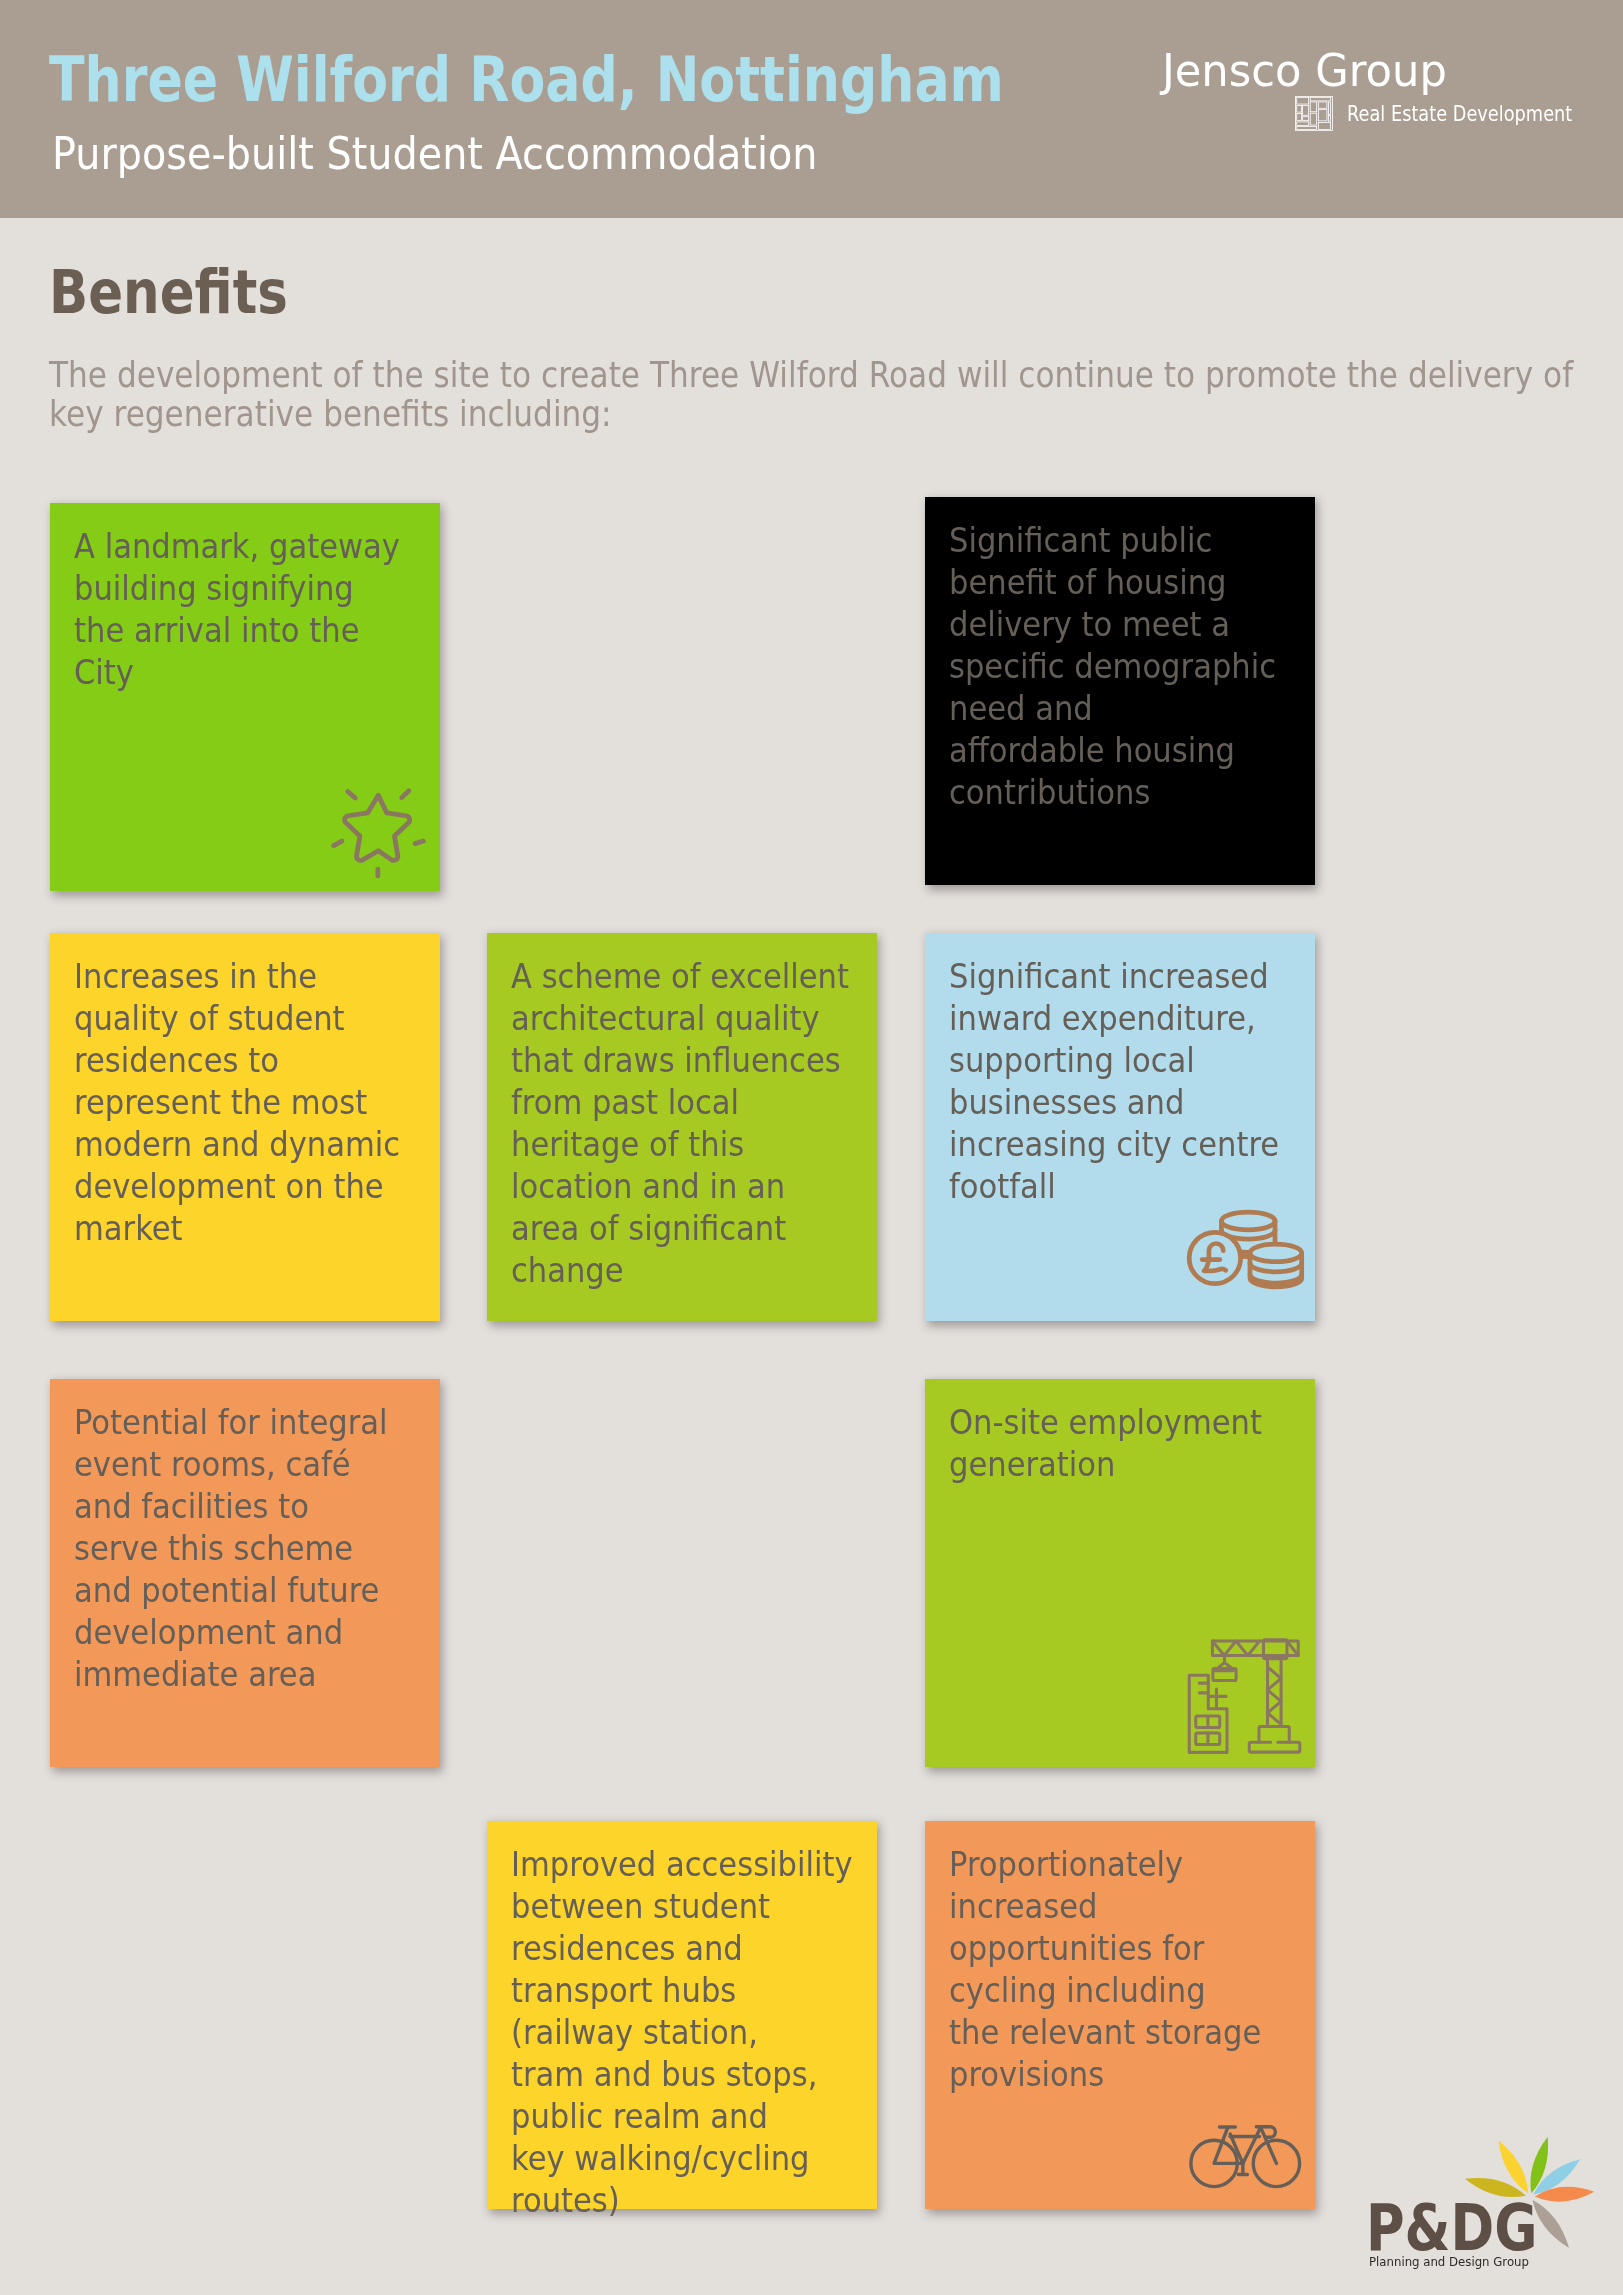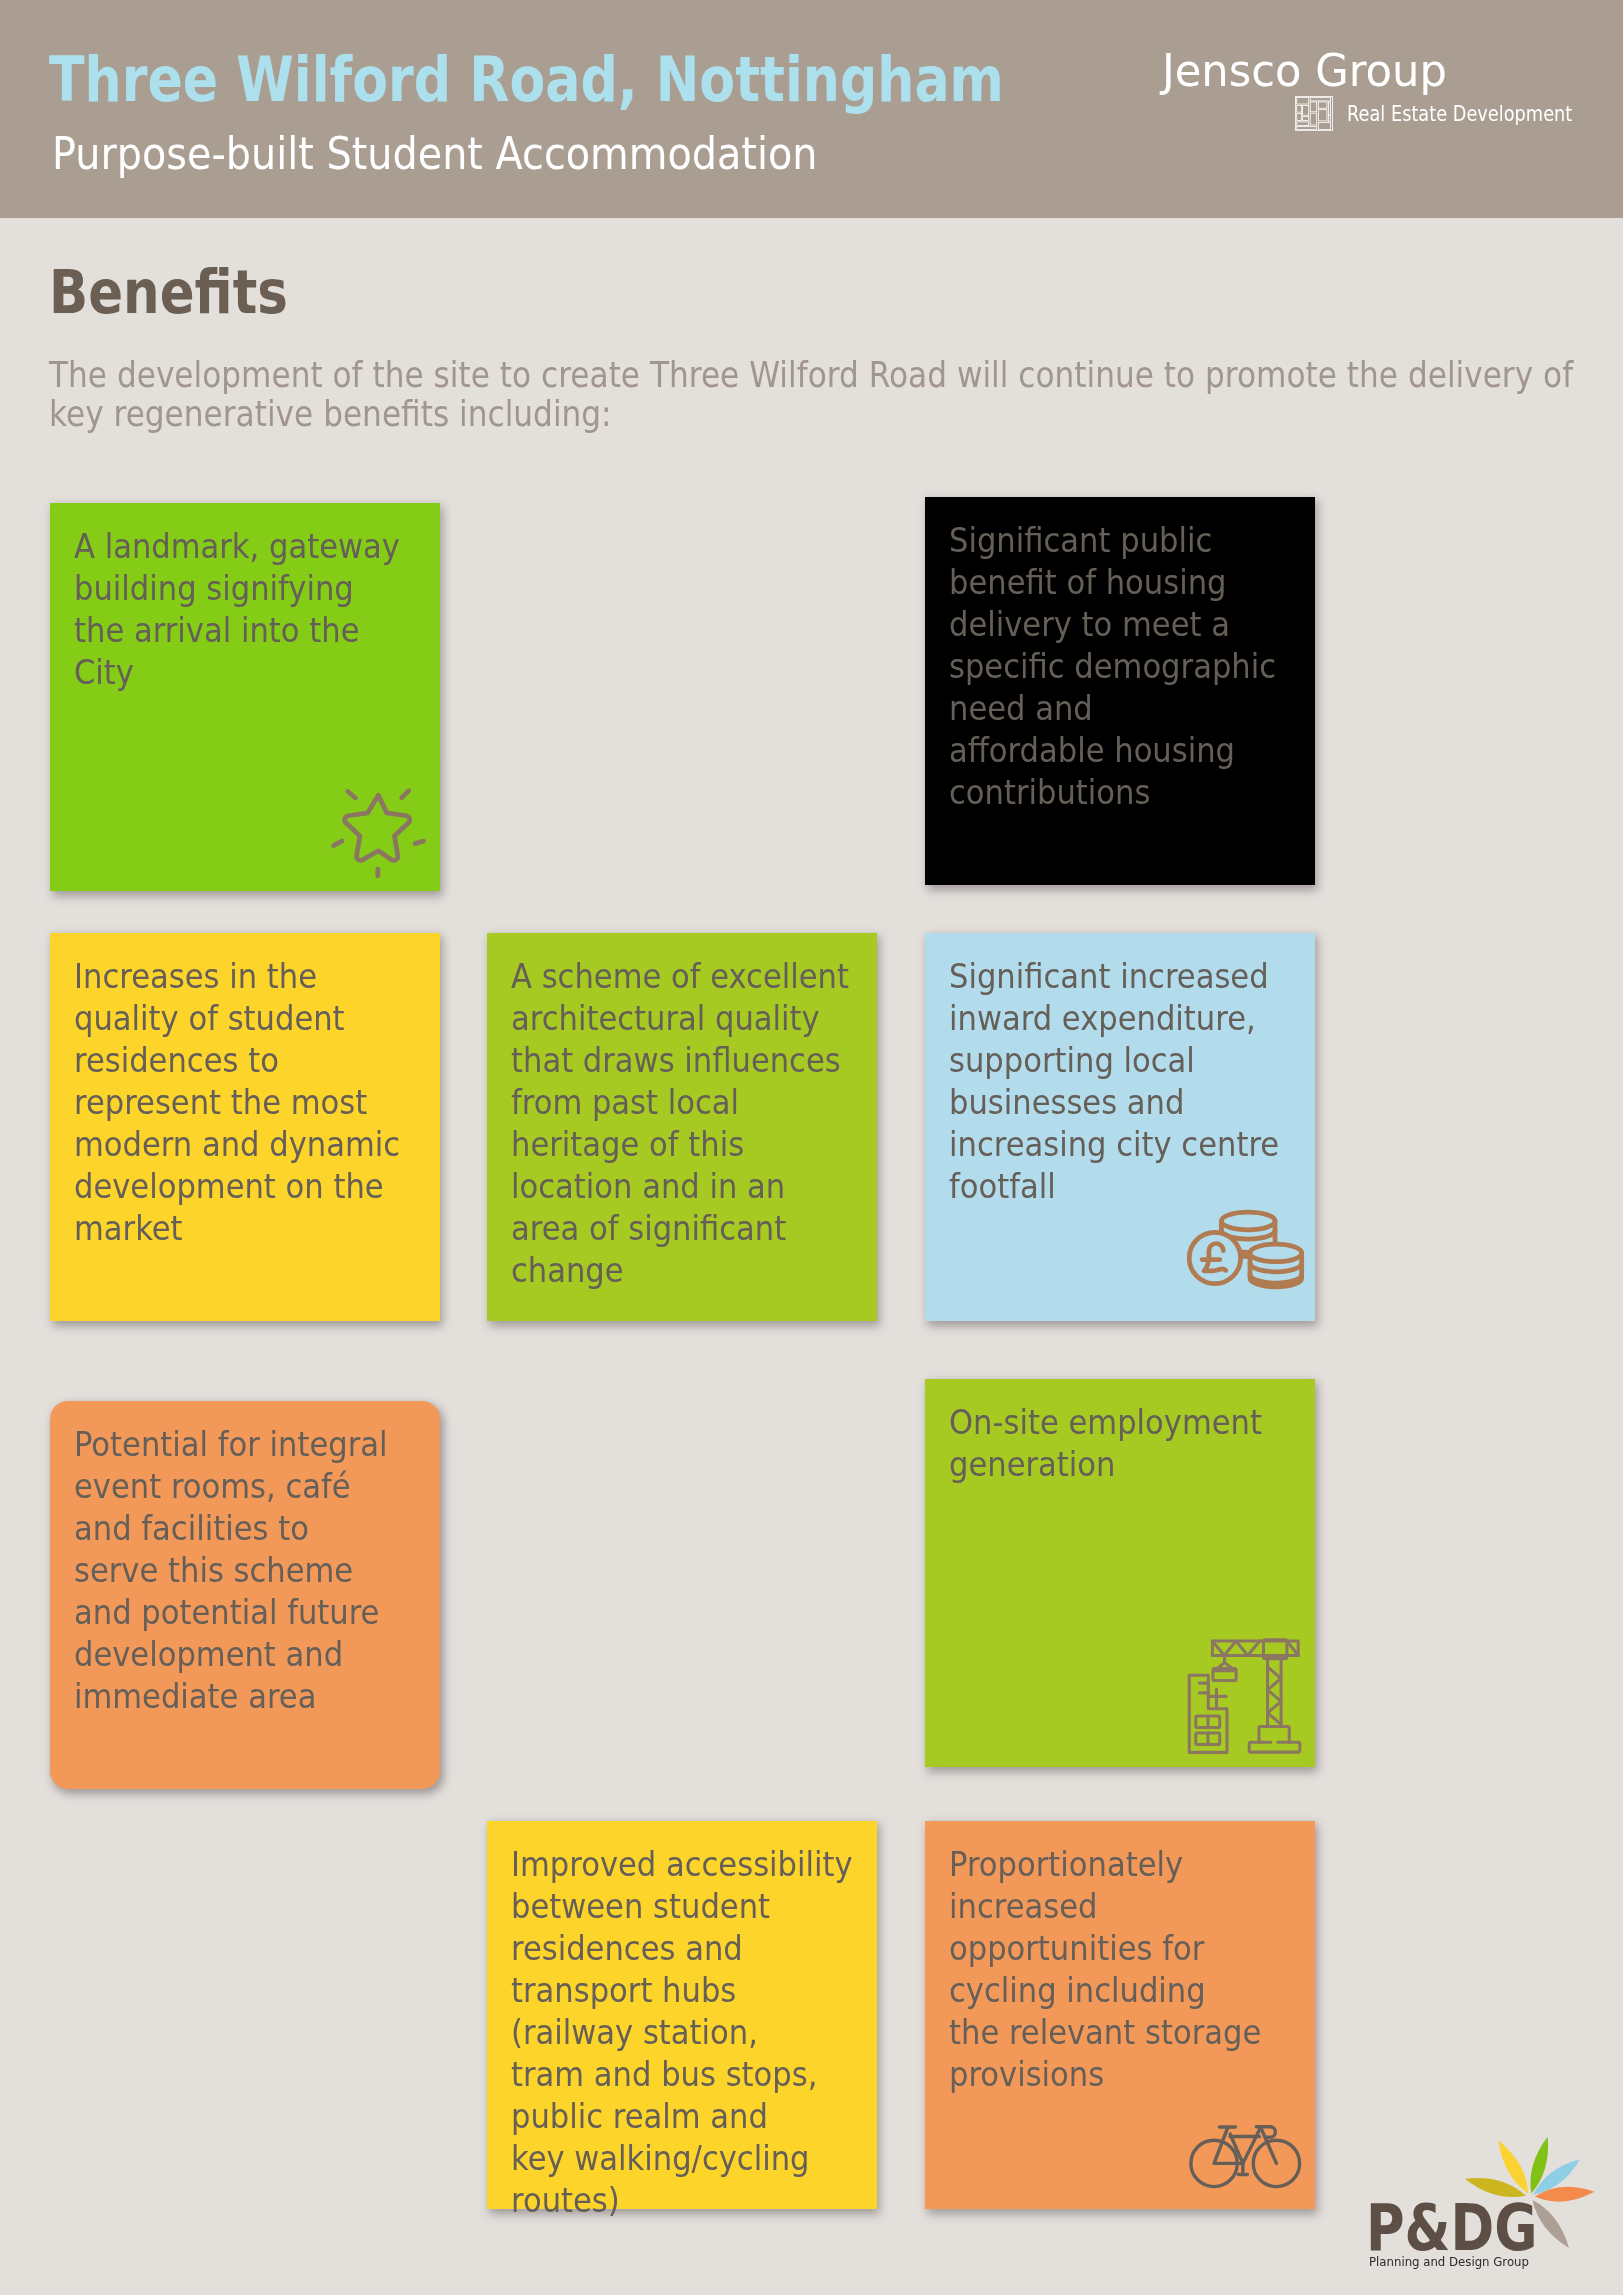--- a/index.html
+++ b/index.html
@@ -152,21 +152,21 @@
        <ellipse cx="135.8" cy="66" rx="41" ry="14"></ellipse>
        <path d="M94.8 82 a41 14 0 0 0 82 0"></path>
        <path d="M94.8 100 a41 14 0 0 0 82 0"></path>
      </g>
      </svg>
         </div>
       </div>
       <div class="card" style="left: 437px; top: 436px; background: rgb(167, 202, 34);">
         <div class="txt"><span>A scheme of excellent</span><br><span>architectural quality</span><br><span>that draws influences</span><br><span>from past local</span><br><span>heritage of this</span><br><span>location and in an</span><br><span>area of significant</span><br><span>change</span></div>
       </div>
-      <div class="card" style="left: 0px; top: 904px; background: rgb(242, 153, 90); border-radius: 18px;">
+      <div class="card" style="left: 0px; top: 882px; background: rgb(242, 153, 90);">
         <div class="txt"><span>Potential for integral</span><br><span>event rooms, café</span><br><span>and facilities to</span><br><span>serve this scheme</span><br><span>and potential future</span><br><span>development and</span><br><span>immediate area</span></div>
       </div>
       <div class="card" style="left: 875px; top: 882px; background: rgb(167, 202, 34);">
         <div class="txt"><span>On-site employment</span><br><span>generation</span></div>
         <div class="ico ico-construction-crane-icon">
           <svg viewBox="-4 -4 182 185" width="100%" height="100%">
      <g fill="none" stroke="#8b7761" stroke-width="4.8" stroke-linecap="round" stroke-linejoin="round">
 
        <path d="M39.1 2.3 H173.6 V25.0 H39.1 Z"></path>
 

